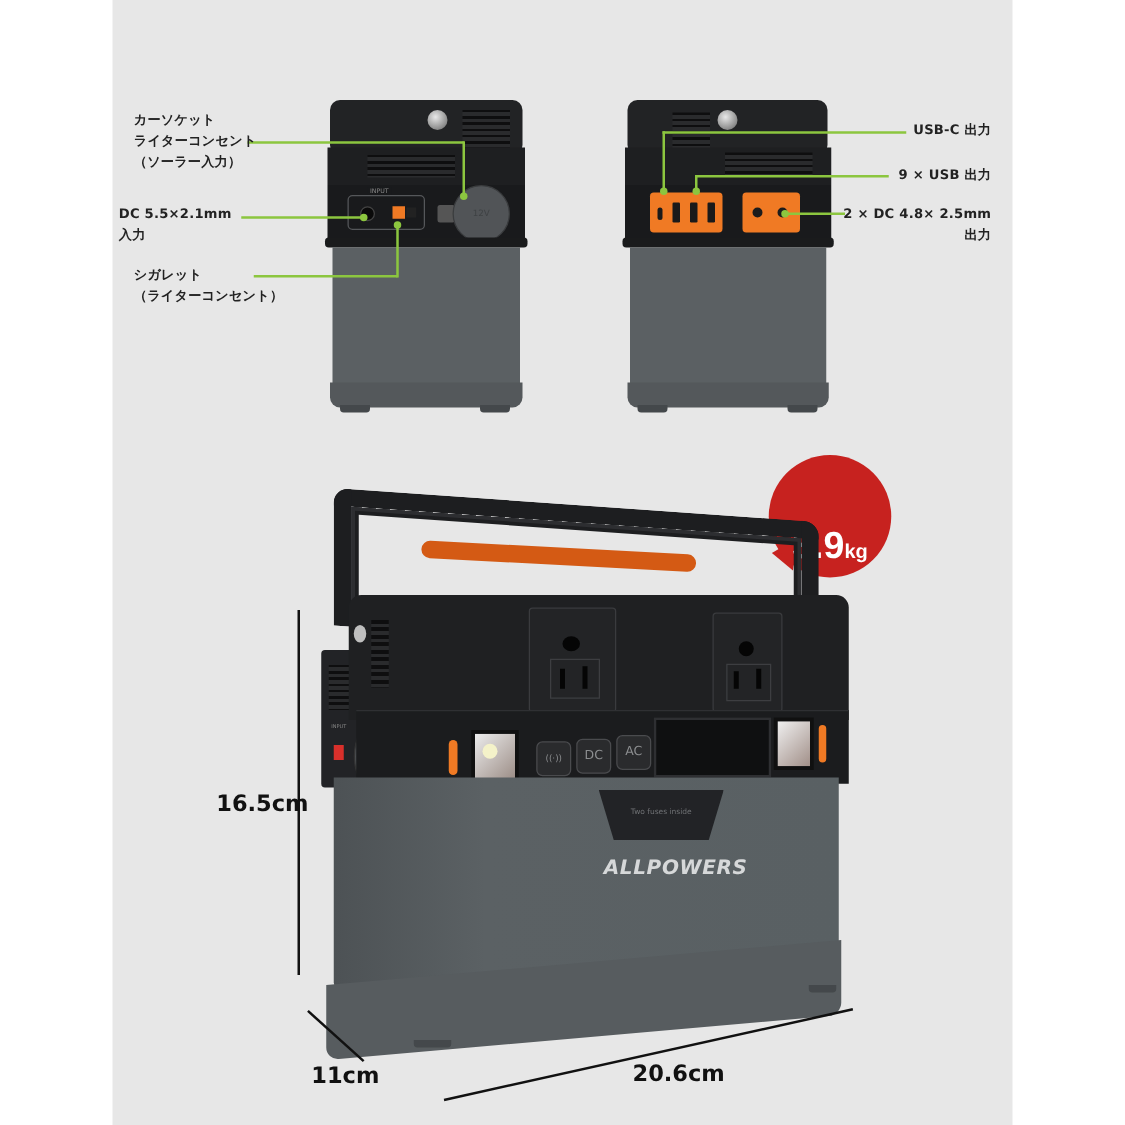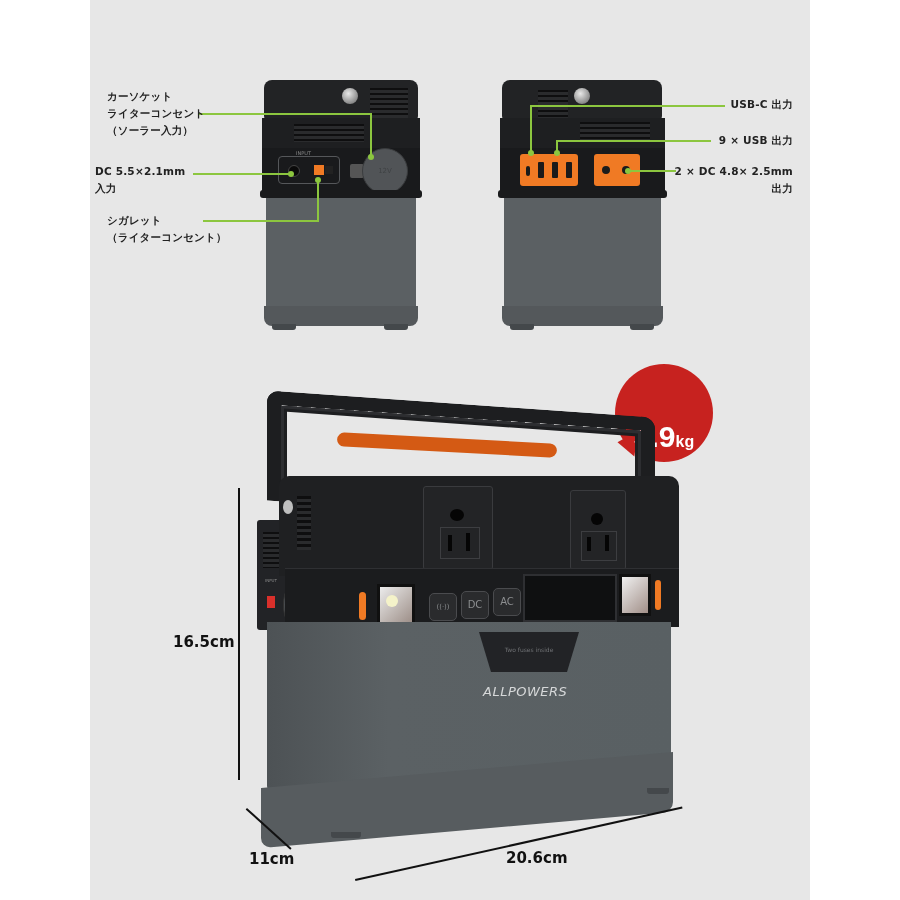--- a/index.html
+++ b/index.html
@@ -16,21 +16,21 @@
   .cap{background:#222325;border-radius:8px;}
   .grill{position:absolute;background:repeating-linear-gradient(#0e0e0f 0 2px,#2a2b2d 2px 5px);}
   .grillv{position:absolute;background:repeating-linear-gradient(90deg,#0e0e0f 0 2px,#2a2b2d 2px 5px);}
   .knob{position:absolute;border-radius:50%;background:radial-gradient(circle at 40% 35%,#e8e8e8,#8a8a8a 70%,#555);}
   .grayb{background:#5b6063;}
   .foot{background:#44484b;}
   .orange{background:#f07a24;}
   .port-usb{position:absolute;width:6px;height:16px;background:#1a1a1a;border-radius:1px;}
   .dc-hole{position:absolute;width:12px;height:12px;border-radius:50%;background:#1c1c1c;border:2px solid #f07a24;box-shadow:0 0 0 2px #1c1c1c inset;}
   
-  .dim-text{font-size:15px;font-weight:bold;color:#111;font-family:"DejaVu Sans","Liberation Sans",sans-serif;}
+  .dim-text{font-size:18px;font-weight:bold;color:#111;font-family:"DejaVu Sans","Liberation Sans",sans-serif;}
   .weight{position:absolute;left:615px;top:364px;width:98px;height:98px;border-radius:50%;background:#c7221f;}
   .weight-tail{position:absolute;left:622px;top:430px;width:0;height:0;border-left:8px solid transparent;border-right:14px solid transparent;border-top:0;border-bottom:22px solid #c7221f;transform:rotate(40deg);}
   .weight-text{position:absolute;left:615px;top:388px;width:98px;text-align:center;color:#fff;font-weight:bold;font-size:30px;font-family:Liberation Sans, sans-serif;margin-top:32px;}
   .weight-text .kg{font-size:16px;}
   .btn{position:absolute;width:26px;height:26px;border-radius:5px;background:#2a2b2d;border:1px solid #4a4b4e;color:#8c8e90;font-size:10px;text-align:center;line-height:26px;}
   .outlet{position:absolute;background:#232426;border:1px solid #3a3b3e;border-radius:3px;}
 </style>
 </head>
 <body>
 
@@ -174,21 +174,21 @@
   <div class="btn" style="left:206px;top:191px;">DC</div>
   <div class="btn" style="left:238px;top:188px;">AC</div>
   <div class="abs" style="left:268px;top:174px;width:90px;height:44px;background:#0f1011;border:2px solid #2e2f32;"></div>
   <div class="abs" style="left:364px;top:174px;width:26px;height:36px;background:linear-gradient(135deg,#f0f0f0,#a18f88);border:3px solid #101010;"></div>
   <div class="abs orange" style="left:400px;top:180px;width:6px;height:30px;border-radius:3px;"></div>
 
   <div class="abs grayb" style="left:12px;top:222px;width:404px;height:170px;border-radius:0 0 6px 6px;background:linear-gradient(90deg,#4d5255,#5b6164 30%,#596063);"></div>
   <div class="abs" style="left:224px;top:232px;width:100px;height:40px;background:#222326;clip-path:polygon(0 0,100% 0,88% 100%,12% 100%);">
     <div style="position:absolute;left:0;top:14px;width:100px;text-align:center;font-size:6px;color:#6f7174;">Two fuses inside</div>
   </div>
-  <div class="abs" style="left:228px;top:284px;font-size:13px;font-weight:normal;font-style:italic;color:#d6d8d9;letter-spacing:0.5px;">ALLPOWERS</div>
+  <div class="abs" style="left:228px;top:284px;font-size:16px;font-weight:bold;font-style:italic;color:#d6d8d9;letter-spacing:0.5px;">ALLPOWERS</div>
   <div class="abs" style="left:6px;top:370px;width:412px;height:60px;background:#575c5f;border-radius:0 0 10px 10px;transform:skewY(-5deg);"></div>
   <div class="abs foot" style="left:76px;top:432px;width:30px;height:6px;border-radius:0 0 3px 3px;"></div>
   <div class="abs foot" style="left:392px;top:388px;width:22px;height:6px;border-radius:0 0 3px 3px;"></div>
 </div>
 
 <div class="abs" style="left:238px;top:488px;width:2px;height:292px;background:#111;"></div>
 <div class="abs dim-text" style="left:173px;top:633px;">16.5cm</div>
 
 <div class="abs" style="left:247px;top:808px;width:60px;height:2px;background:#111;transform-origin:0 0;transform:rotate(42deg);"></div>
 <div class="abs dim-text" style="left:249px;top:850px;">11cm</div>

